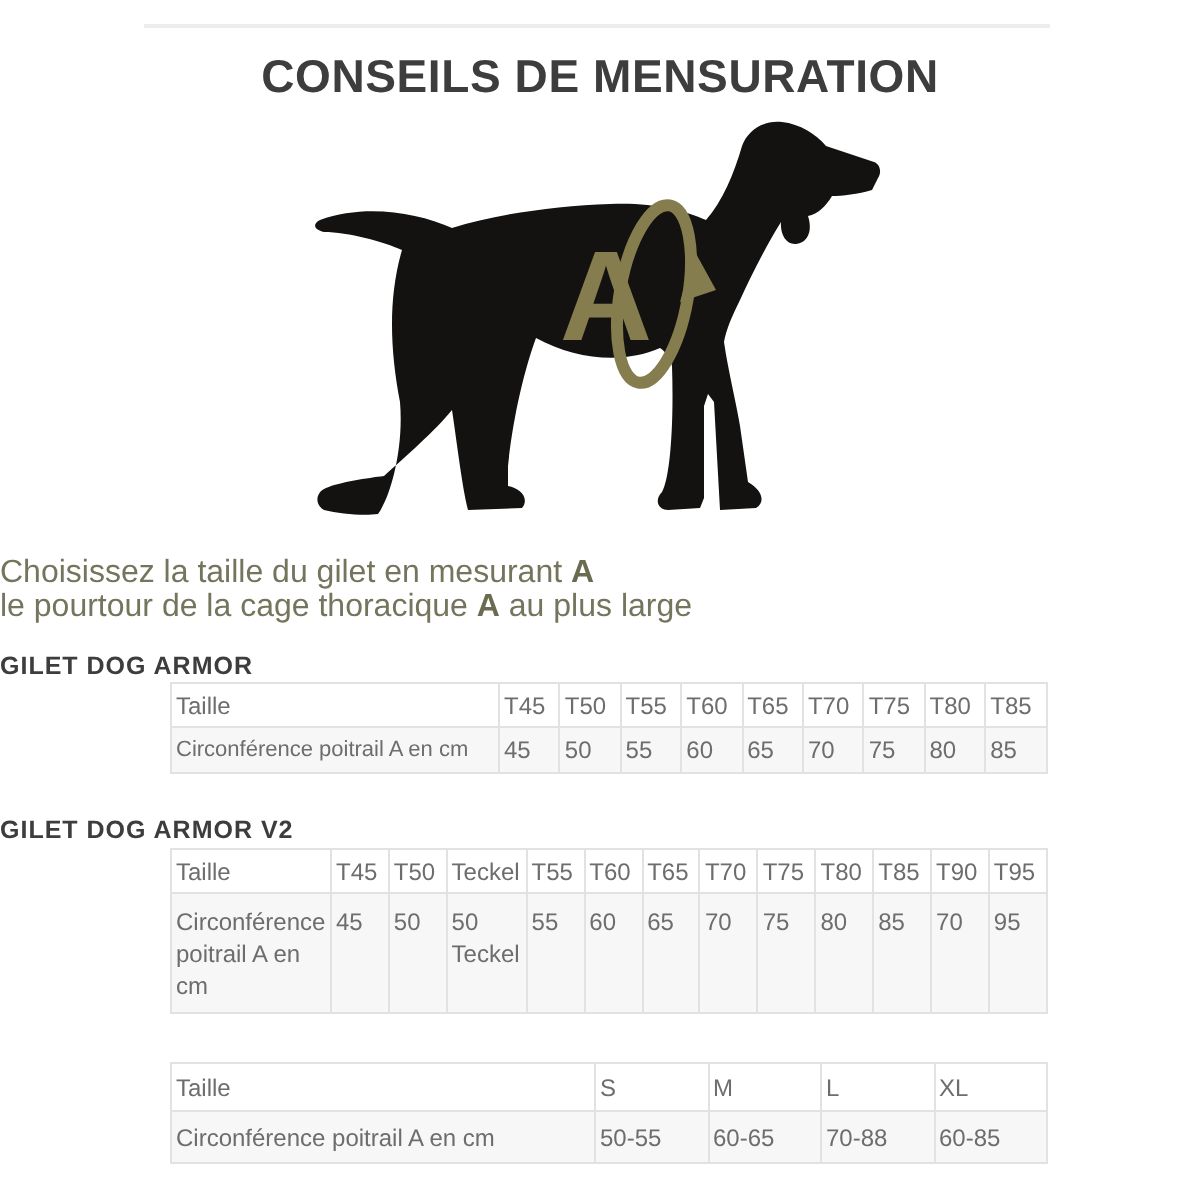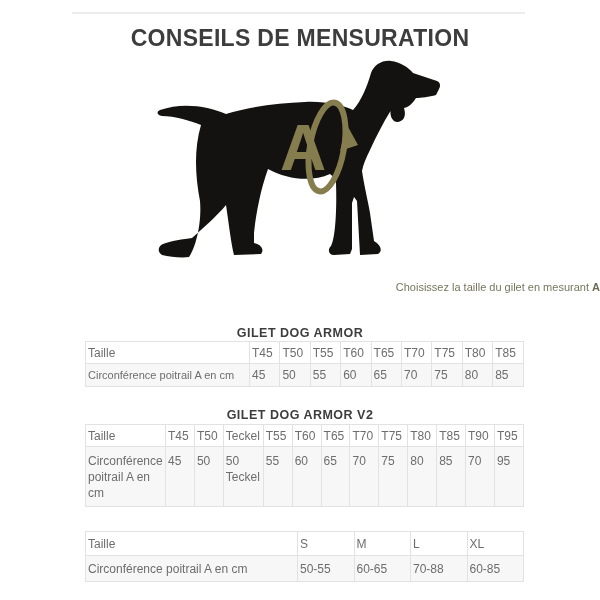--- a/index.html
+++ b/index.html
@@ -8,26 +8,26 @@
     font-family:"Liberation Sans","DejaVu Sans",sans-serif;
     padding-left:32px;
   }
   .top-divider{position:absolute;left:72px;top:12px;width:453px;height:2px;background:#ededed;}
   .page-title{
     position:absolute;left:0;top:25px;width:600px;text-align:center;
     font-size:23px;font-weight:800;letter-spacing:.3px;color:#3d3d3d;
   }
   .dog-wrap{position:absolute;left:150px;top:53px;width:310px;height:235px;}
   .caption{
-    position:absolute;left:0;top:279px;width:600px;text-align:right;
-    font-size:11px;line-height:16.5px;color:#75755e;
+    position:absolute;left:0;top:279px;width:600px;text-align:left;
+    font-size:16px;line-height:16.5px;color:#75755e;
   }
   .caption b{font-weight:700;color:#6b6b50;}
   .tbl-title{
-    position:absolute;left:0;width:600px;text-align:center;
+    position:absolute;left:0;width:600px;text-align:left;
     font-size:12.5px;font-weight:700;letter-spacing:.5px;color:#3d3d3d;
   }
   .t1-title{top:326px;} .t2-title{top:408px;} .t3-title{top:513px;}
   table.size{
     position:absolute;left:85px;width:438px;border-collapse:collapse;table-layout:fixed;
     color:#6d6d6d;font-size:12px;
   }
   table.size td{border:1px solid #e2e2e2;padding:0 2px;}
   .t1{top:341px;} .t2{top:424px;} .t3{top:531px;}
   tr.shade td{background:#f7f7f7;}
@@ -93,20 +93,21 @@
         C42,68 24,63 12,63
         C7,62 6,59 10,57 Z"></path>
       <ellipse cx="177" cy="94" rx="17" ry="45" fill="none" stroke="#867d4e" stroke-width="6" transform="rotate(10 177 94)"></ellipse>
       <polygon points="190,98 208,92 197,72" fill="#867d4e"></polygon>
       <text x="153" y="117" text-anchor="middle" font-family="Liberation Sans, DejaVu Sans, sans-serif" font-size="64" font-weight="bold" fill="#867d4e">A</text>
     </svg>
   </div>
 
   <div class="caption">
     <div><span>Choisissez la taille du gilet en mesurant</span> <b>A</b></div>
+    <div><span>le pourtour de la cage thoracique</span> <b>A</b> <span>au plus large</span></div>
   </div>
 
   <div class="tbl-title t1-title">GILET DOG ARMOR</div>
   <table class="size t1">
     <colgroup>
       <col style="width:164px">
         <col style="width:30.4px">
         <col style="width:30.4px">
         <col style="width:30.4px">
         <col style="width:30.4px">

